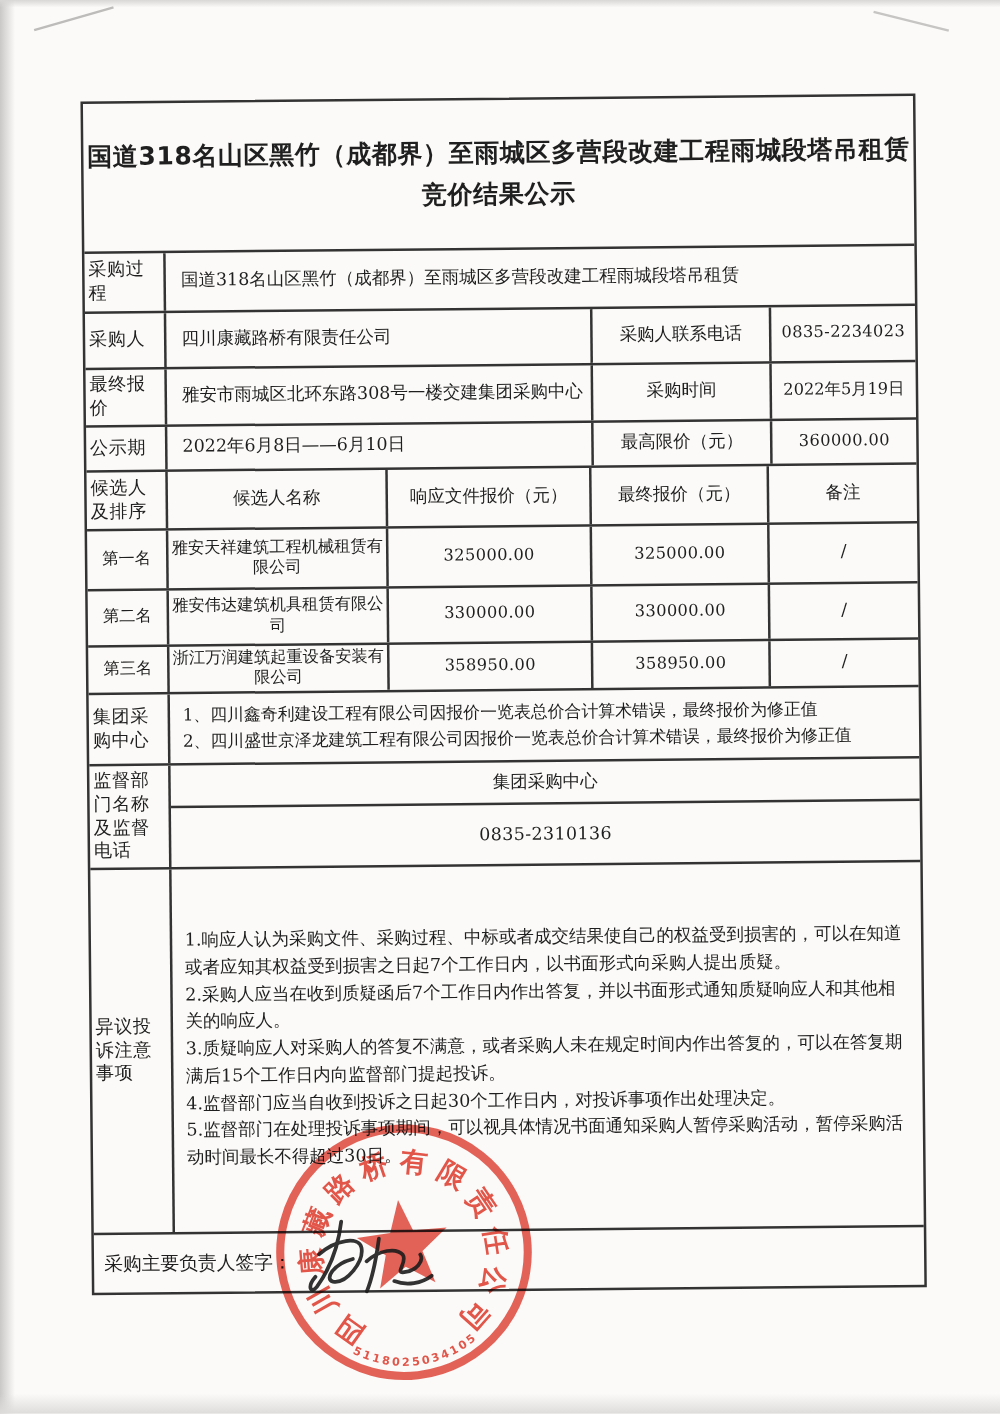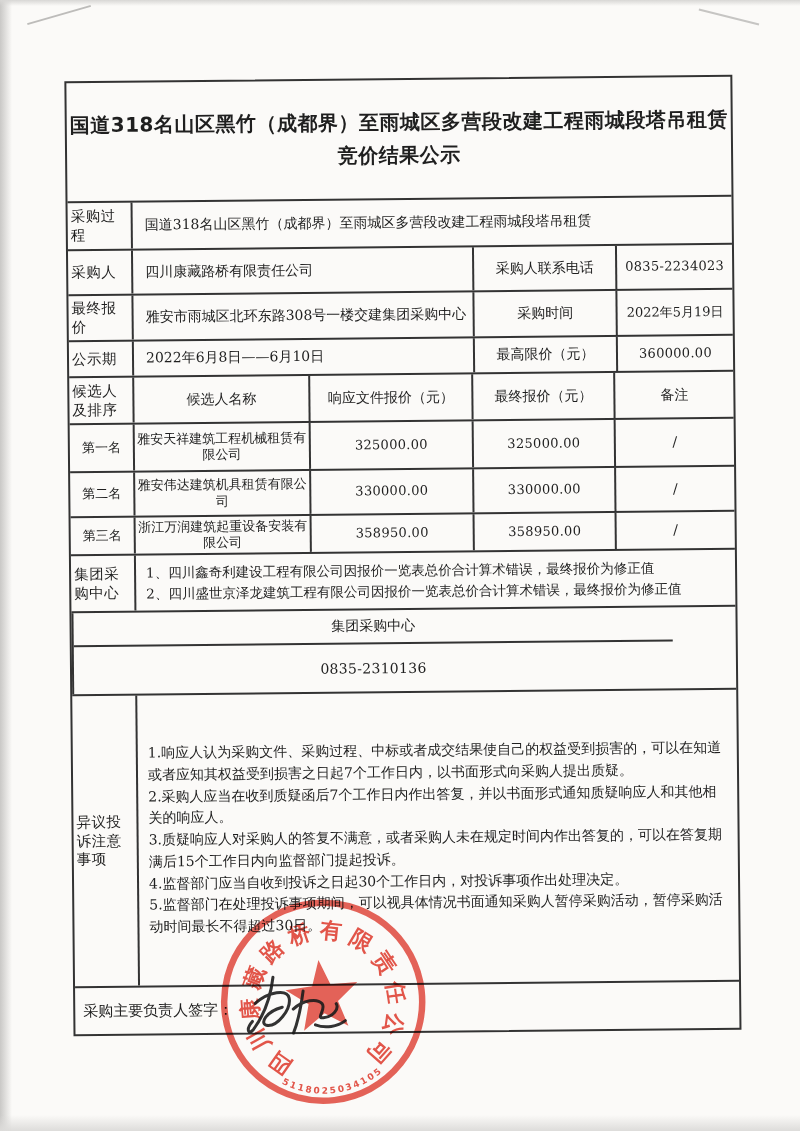--- a/index.html
+++ b/index.html
@@ -150,20 +150,21 @@
       <div class="cell c-label">集团采购中心</div>
       <div class="cell c-wide">
         <div class="notes-box">
           <div>1、四川鑫奇利建设工程有限公司因报价一览表总价合计算术错误，最终报价为修正值</div>
           <div>2、四川盛世京泽龙建筑工程有限公司因报价一览表总价合计算术错误，最终报价为修正值</div>
         </div>
       </div>
     </div>
 
     <div class="row r11">
+      <div class="cell c-label">监督部门名称及监督电话</div>
       <div class="sup-col">
         <div class="sup-cell">集团采购中心</div>
         <div class="sup-cell bot num">0835-2310136</div>
       </div>
     </div>
 
     <div class="row r12">
       <div class="cell c-label">异议投诉注意事项</div>
       <div class="cell c-wide">
         <div class="obj-box">

